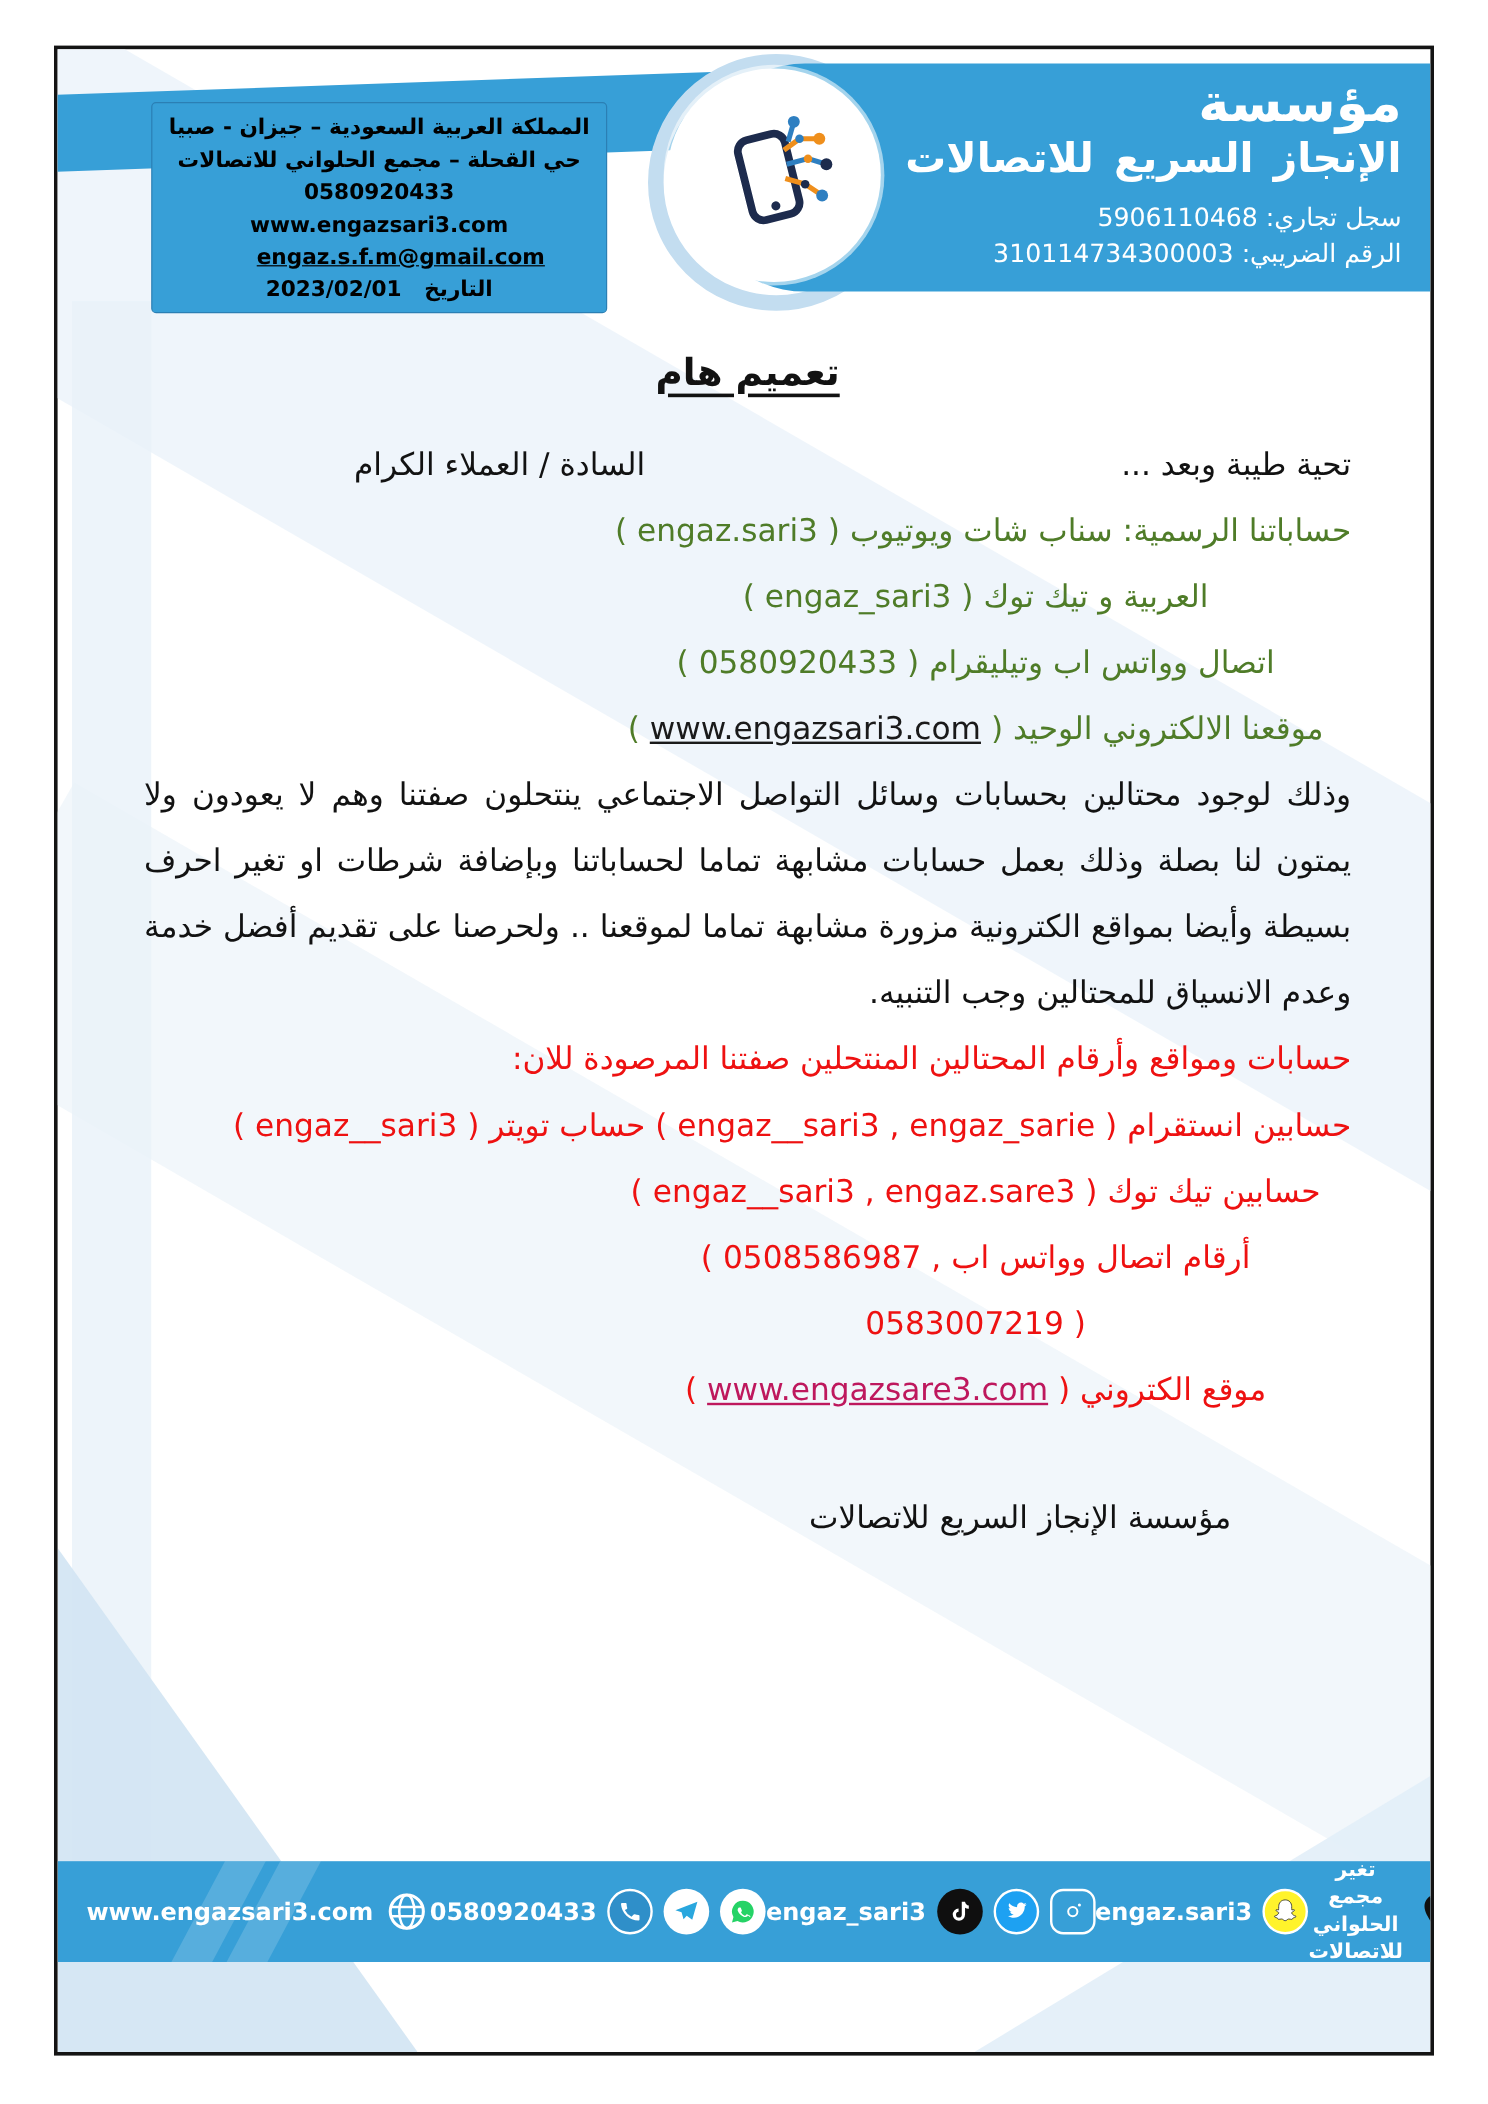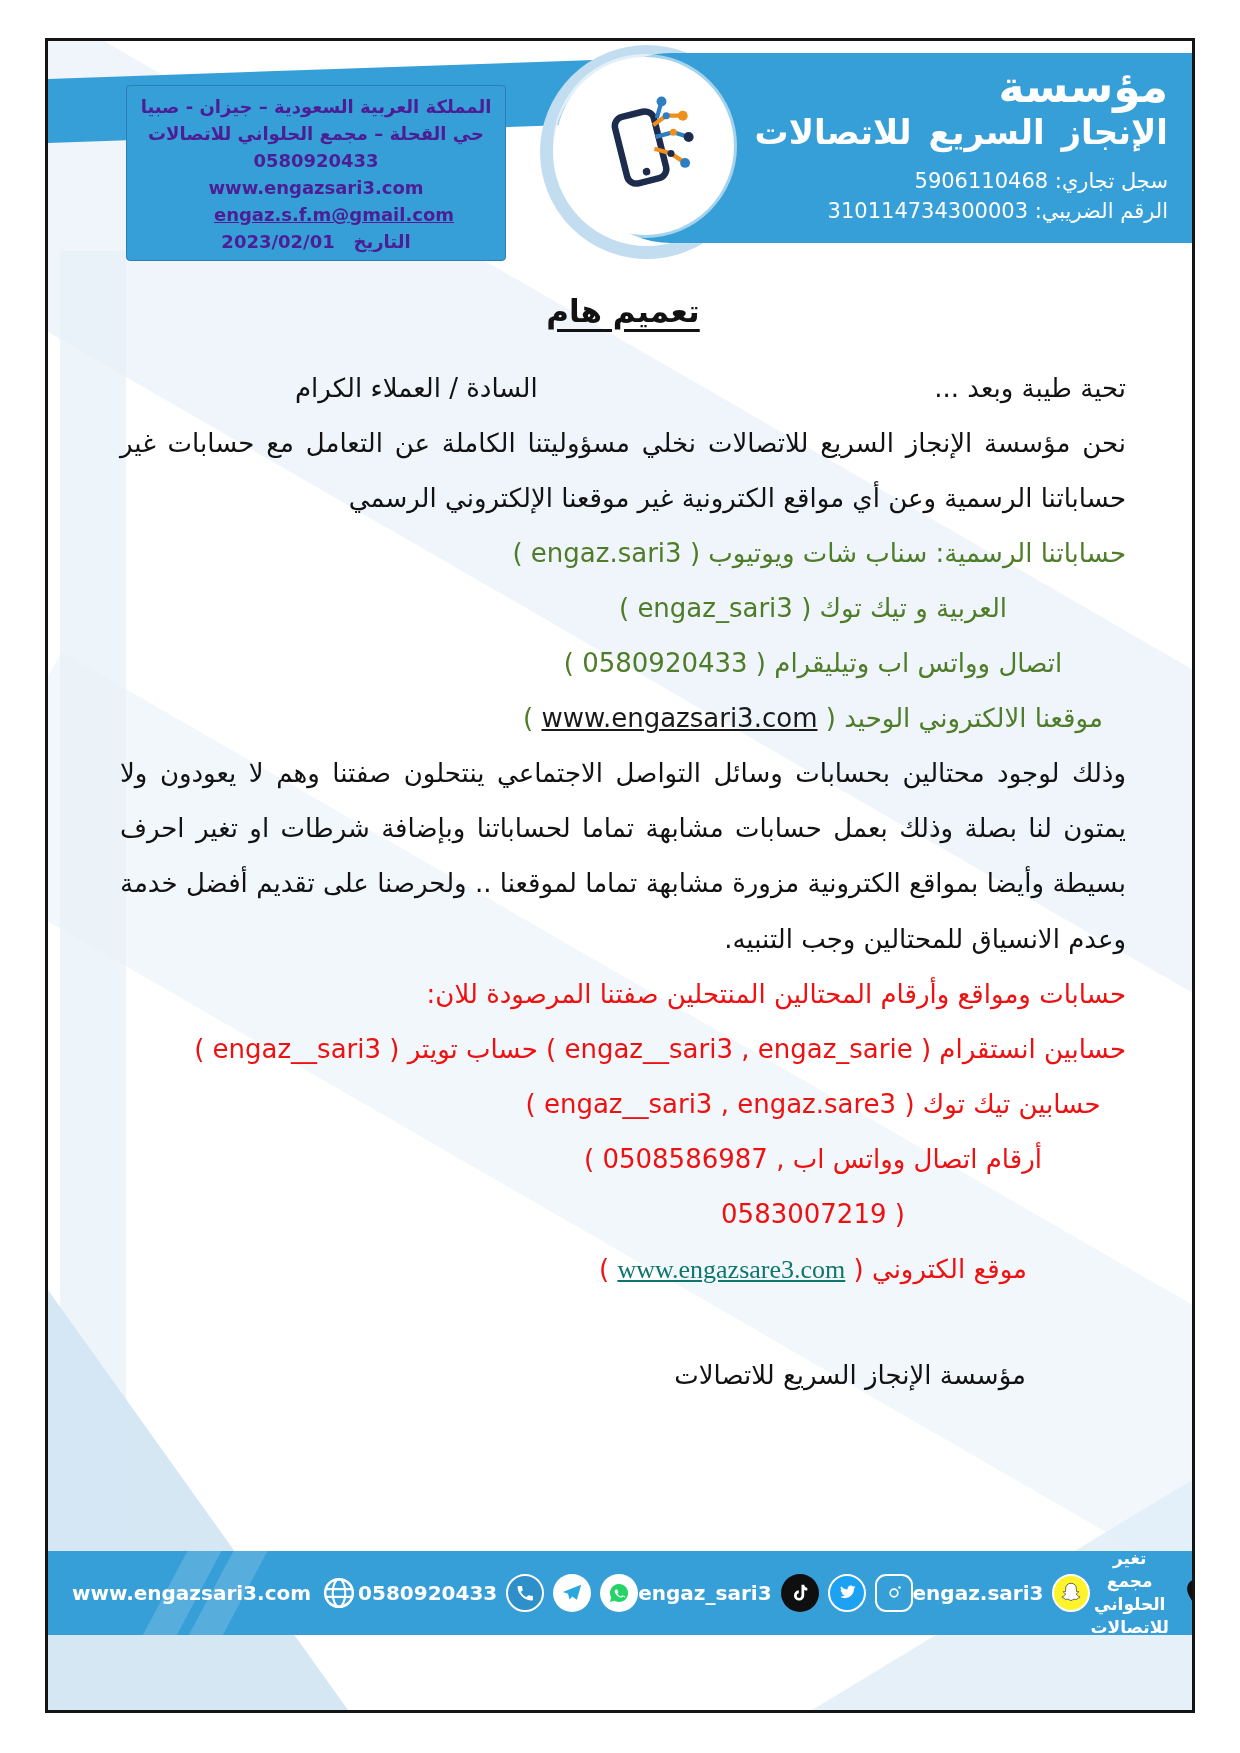--- a/index.html
+++ b/index.html
@@ -30,38 +30,38 @@
           border-radius:50%; display:flex; align-items:center; justify-content:center; z-index:3;
           box-shadow:0 0 0 3px rgba(255,255,255,.55); }
   .org-text { position:absolute; right:24px; top:22px; direction:rtl; text-align:right; color:#fff; width:430px; }
   .org-name1 { font-size:44px; font-weight:bold; line-height:1.1; word-spacing:4px; }
   .org-name2 { font-size:34px; font-weight:bold; line-height:1.25; word-spacing:5px; }
   .org-reg   { font-size:21px; margin-top:12px; line-height:1.45; }
   .org-tax   { font-size:21px; line-height:1.45; }
 
   .info-box { position:absolute; left:78px; top:44px; width:380px; height:176px;
               background:#379fd7; border:1px solid #2b7fb4; border-radius:4px; z-index:3;
-              direction:rtl; text-align:center; color:#4c1d95; font-weight:bold;
+              direction:rtl; text-align:center; color:#000000; font-weight:bold;
               font-size:18px; line-height:1.5; padding-top:7px; }
   .info-box .u { text-decoration:underline;padding-left:36px; }
 
   
   .main { position:absolute; left:72px; right:66px; top:252px; z-index:2;
           direction:rtl; color:#121212; font-size:26px; }
   .doc-title { text-align:center; font-size:31px; font-weight:bold;
                text-decoration:underline; text-underline-offset:7px; margin-bottom:32px; }
   .salutation-row { display:flex; justify-content:space-between; padding-left:175px; line-height:2.1; }
   .para { text-align:justify; line-height:2.12; }
   .line { line-height:2.12; }
   .shift { text-align:center; padding-left:380px; }
   .right { text-align:right; }
   .green { color:#4f7c28; }
   .red   { color:#ee1111; }
   .url-dark { color:#1a1a1a; text-decoration:underline; }
-  .url-red  { color:#0f766e; text-decoration:underline;font-family:Liberation Serif, serif; }
+  .url-red  { color:#be185d; text-decoration:underline; }
   .sig { margin-top:52px; padding-right:100px; line-height:2; }
 
   
   .footer-band { position:absolute; left:0; right:0; bottom:75px; height:84px; background:#379fd7;
                  z-index:3; display:flex; direction:ltr; align-items:center;
                  padding:0 140px 0 24px; justify-content:space-between;
                  color:#fff; font-weight:bold; font-size:20px; overflow:hidden; }
   .band-stripe { position:absolute; top:-10px; height:120%; width:34px;
                  background:rgba(255,255,255,.16); transform:skewX(-28deg); }
   #bs1 { left:118px; } #bs2 { left:164px; }
@@ -137,21 +137,20 @@
     </div>
 
     <div class="main">
       <div class="doc-title">تعميم هام</div>
 
       <div class="salutation-row">
         <span>تحية طيبة وبعد ...</span>
         <span>السادة / العملاء الكرام</span>
       </div>
 
-      <p class="para">نحن مؤسسة الإنجاز السريع للاتصالات نخلي مسؤوليتنا الكاملة عن التعامل مع حسابات غير حساباتنا الرسمية وعن أي مواقع الكترونية غير موقعنا الإلكتروني الرسمي</p>
 
       <div class="line green right">حساباتنا الرسمية: سناب شات ويوتيوب ( engaz.sari3 )</div>
       <div class="line green shift">العربية و تيك توك ( engaz_sari3 )</div>
       <div class="line green shift">اتصال وواتس اب وتيليقرام ( 0580920433 )</div>
       <div class="line green shift"><span>موقعنا الالكتروني الوحيد ( </span><span class="url-dark">www.engazsari3.com</span><span> )</span></div>
 
       <p class="para">وذلك لوجود محتالين بحسابات وسائل التواصل الاجتماعي ينتحلون صفتنا وهم لا يعودون ولا يمتون لنا بصلة وذلك بعمل حسابات مشابهة تماما لحساباتنا وبإضافة شرطات او تغير احرف بسيطة وأيضا بمواقع الكترونية مزورة مشابهة تماما لموقعنا .. ولحرصنا على تقديم أفضل خدمة وعدم الانسياق للمحتالين وجب التنبيه.</p>
 
       <div class="line red right">حسابات ومواقع وأرقام المحتالين المنتحلين صفتنا المرصودة للان:</div>
       <div class="line red right">حسابين انستقرام ( engaz__sari3 , engaz_sarie ) حساب تويتر ( engaz__sari3 )</div>

